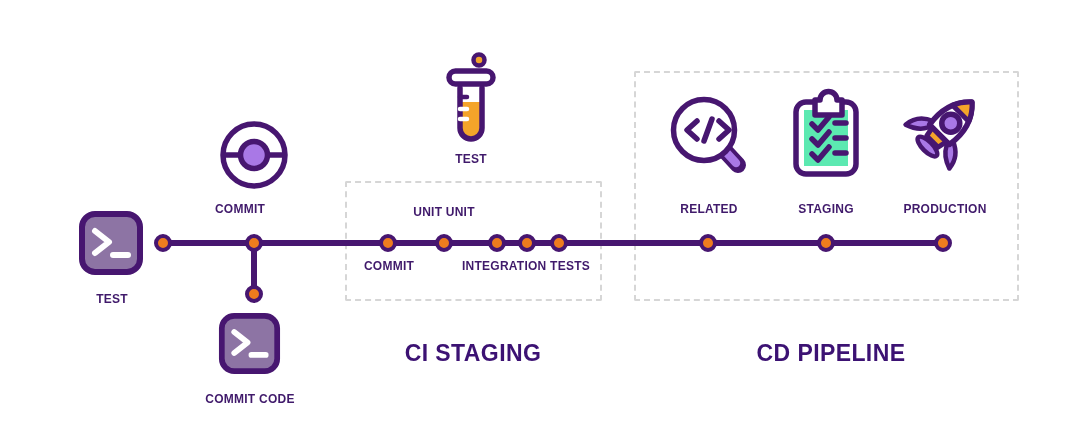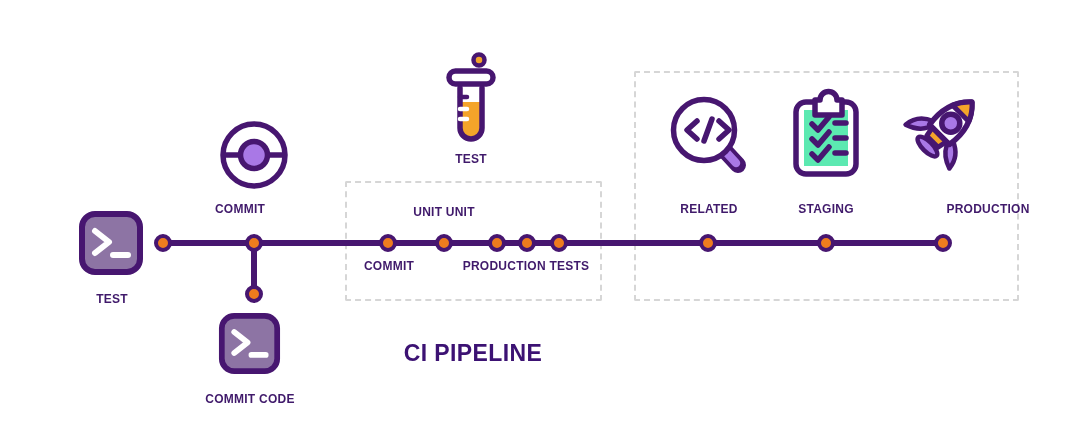--- a/index.html
+++ b/index.html
@@ -65,21 +65,21 @@
     <path d="M20 50 h22 v26 a11 11 0 0 1 -22 0 z" class="fa"></path>
     <path d="M20 36 V76 a11 11 0 0 0 22 0 V36" class="fn st" stroke-width="5.5" stroke-linecap="round"></path>
     <line x1="20" y1="45" x2="27" y2="45" class="st" stroke-width="4.5" stroke-linecap="round"></line>
     <line x1="20" y1="57" x2="27" y2="57" class="sw" stroke-width="4.5" stroke-linecap="round"></line>
     <line x1="20" y1="67" x2="27" y2="67" class="sw" stroke-width="4.5" stroke-linecap="round"></line>
   </svg>
   <div class="lbl" style="left:471px;top:152px">TEST</div>
 
   <div class="lbl" style="left:389px;top:259px">COMMIT</div>
   <div class="lbl" style="left:444px;top:205px">UNIT UNIT</div>
-  <div class="lbl" style="left:526px;top:259px">PRODUCTION TESTS</div>
+  <div class="lbl" style="left:526px;top:259px">INTEGRATION TESTS</div>
 
   <svg class="icon" style="left:666px;top:94px" width="86" height="86" viewBox="0 0 86 86">
     <line x1="60" y1="58" x2="72" y2="71" class="st" stroke-width="16" stroke-linecap="round"></line>
     <line x1="60" y1="58" x2="70" y2="69" class="slp" stroke-width="8.5" stroke-linecap="round"></line>
     <circle cx="38" cy="36" r="30.5" class="fw st" stroke-width="5.5"></circle>
     <path d="M31 27 L21 36 L31 45" class="fn st" stroke-width="5.5" stroke-linecap="round" stroke-linejoin="round"></path>
     <line x1="46" y1="25" x2="38" y2="47" class="fn st" stroke-width="5.5" stroke-linecap="round"></line>
     <path d="M53 27 L63 36 L53 45" class="fn st" stroke-width="5.5" stroke-linecap="round" stroke-linejoin="round"></path>
   </svg>
   <div class="lbl" style="left:709px;top:202px">RELATED</div>
@@ -101,29 +101,30 @@
     <g transform="rotate(45 47 47)">
       <path d="M33 47 C23 51 17 59 16 69 C25 66 31 61 34 55 Z" class="fl st" stroke-width="4.5" stroke-linejoin="round"></path>
       <path d="M61 47 C71 51 77 59 78 69 C69 66 63 61 60 55 Z" class="fl st" stroke-width="4.5" stroke-linejoin="round"></path>
       <ellipse cx="47" cy="69" rx="13" ry="5" class="fl st" stroke-width="4.5"></ellipse>
       <path d="M37 52 L57 52 L55 62 L39 62 Z" class="fa st" stroke-width="5" stroke-linejoin="round"></path>
       <path d="M47 6 C59 17 64 33 61 52 L33 52 C30 33 35 17 47 6 Z" class="fw st" stroke-width="5.5" stroke-linejoin="round"></path>
       <path d="M47 6 C52 10.5 56 16 58.5 22 L35.5 22 C38 16 42 10.5 47 6 Z" class="fa st" stroke-width="5" stroke-linejoin="round"></path>
       <circle cx="47" cy="36" r="9" class="fl st" stroke-width="5.5"></circle>
     </g>
   </svg>
-  <div class="lbl" style="left:988px;top:202px">PRODUCTION</div>
+  <div class="lbl" style="left:945px;top:202px">PRODUCTION</div>
 
   <div class="node" style="left:163px;top:243px"></div>
   <div class="node" style="left:254px;top:243px"></div>
   <div class="node" style="left:254px;top:294px"></div>
   <div class="node" style="left:388px;top:243px"></div>
   <div class="node" style="left:444px;top:243px"></div>
   <div class="node" style="left:497px;top:243px"></div>
   <div class="node" style="left:527px;top:243px"></div>
   <div class="node" style="left:559px;top:243px"></div>
   <div class="node" style="left:708px;top:243px"></div>
   <div class="node" style="left:826px;top:243px"></div>
   <div class="node" style="left:943px;top:243px"></div>
 
-  <div class="title" style="left:473px;top:340px">CI PIPELINE</div>
+  <div class="title" style="left:473px;top:340px">CI STAGING</div>
+  <div class="title" style="left:831px;top:340px">CD PIPELINE</div>
 
 </div>
 
 </body></html>

